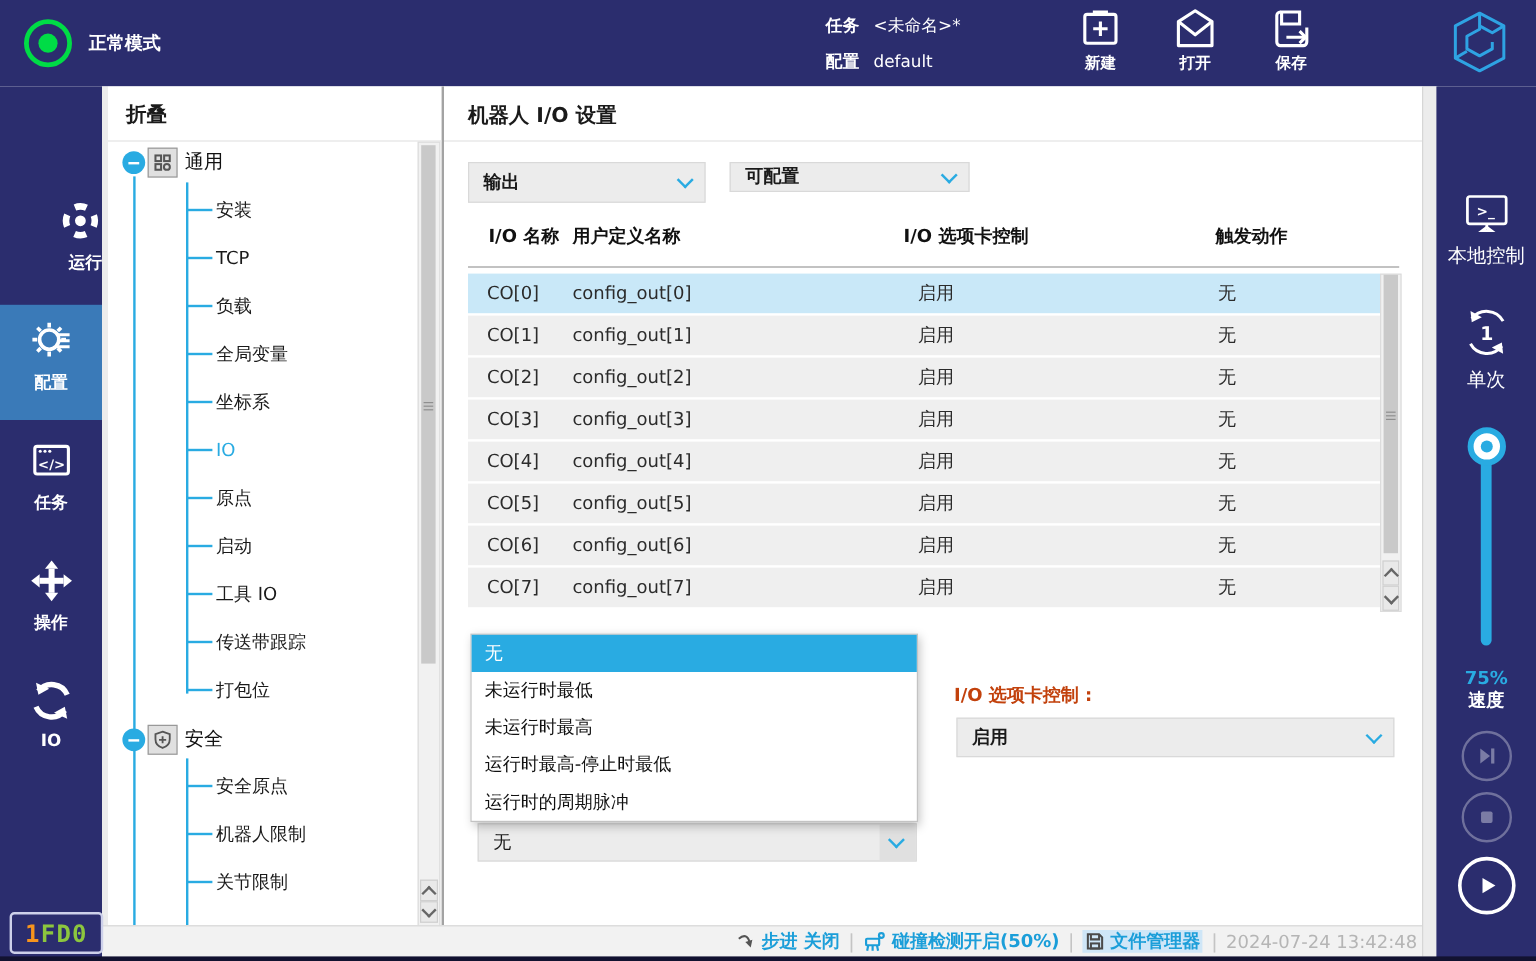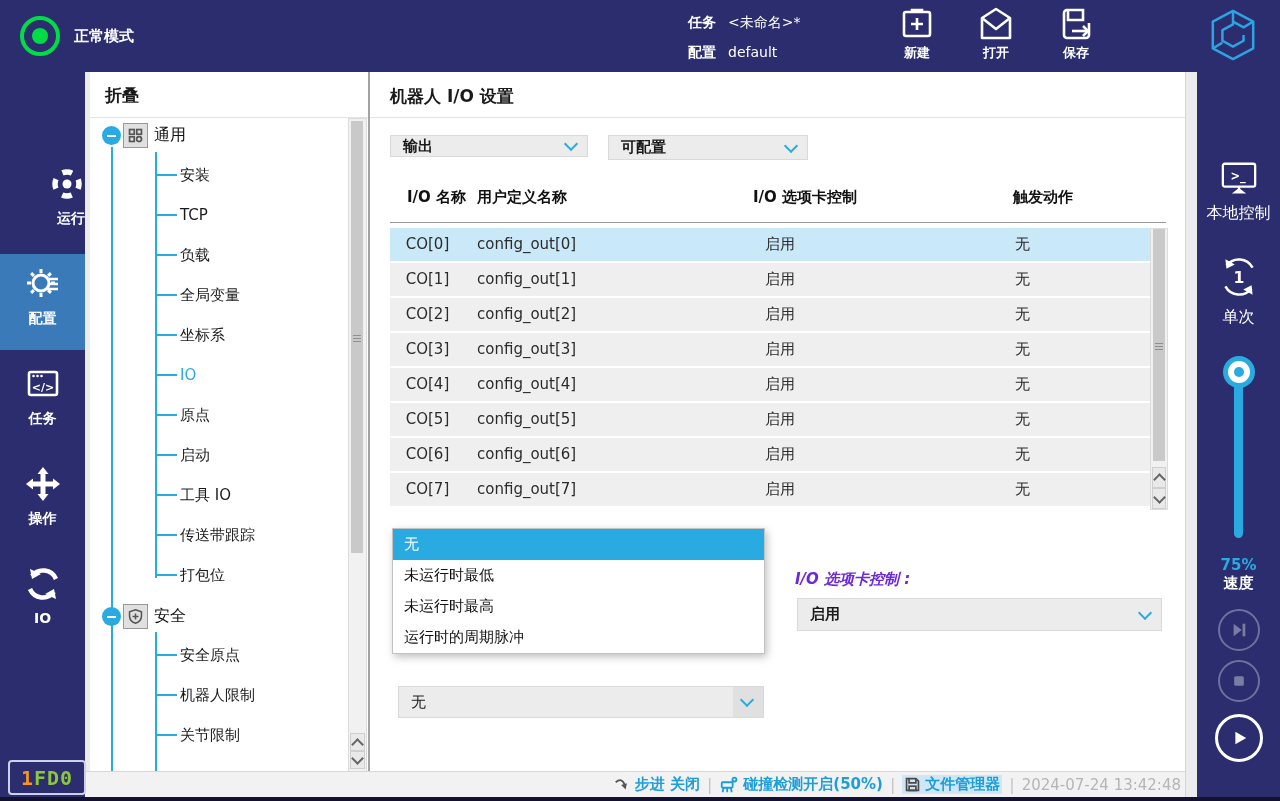--- a/index.html
+++ b/index.html
@@ -79,21 +79,21 @@
   .trow.selected{background:#c9e8f8;}
   .trow .c{position:absolute;top:0;height:33px;line-height:33px;font-size:15px;color:#2b2b2b;}
   .trow .c1{left:0;width:75px;text-align:center;}
   .trow .c2{left:87px;}
   .trow .c3{left:375px;}
   .trow .c4{left:625px;}
   .overlay{left:22px;top:456px;width:371px;background:#fff;border:1px solid #c3c3c3;
            box-shadow:2px 3px 8px rgba(0,0,0,.25);z-index:5;}
   .opt{height:31px;line-height:31px;padding-left:11px;font-size:15px;color:#111;cursor:pointer;}
   .opt.selected{background:#29abe2;color:#fff;}
-  .field-label{font-size:15px;font-weight:bold;color:#6d28d9;font-style:italic;}
+  .field-label{font-size:15px;font-weight:bold;color:#c2410c;}
   
   .statusbar{left:85px;top:771px;width:1100px;height:26px;background:#f2f2f2;border-top:1px solid #d8d8d8;
              display:flex;align-items:center;justify-content:flex-end;gap:7px;padding-right:4px;box-sizing:border-box;}
   .sb-item{display:flex;align-items:center;gap:4px;color:#1b9ed9;font-size:15px;font-weight:bold;}
   .sb-item.hl{background:#cfe6f7;padding:0 2px;}
   .sb-sep{color:#c4c4c4;font-weight:normal;}
   .sb-time{color:#b5b5b5;font-size:15px;}
   .badge{left:8px;top:760px;width:74px;height:31px;border:2px solid #cdd0ea;border-radius:4px;
          display:flex;align-items:center;justify-content:center;
          font-family:"DejaVu Sans Mono",monospace;font-size:20px;font-weight:bold;letter-spacing:1px;}
@@ -288,21 +288,21 @@
       <div class="sbtn" style="top:632px;width:13px;height:16px;">
           <span class="chev down"></span>
         </div>
     </div>
   </div>
 
   <div class="abs main">
     <div class="abs main-title">机器人 I/O 设置</div>
     <div class="abs hdiv" style="top:45px;width:815px;"></div>
 
-    <div class="abs select bold" style="left:20px;top:63px;width:198px;height:22px;">
+    <div class="abs select bold" style="left:20px;top:63px;width:198px;height:34px;">
       <span>输出</span>
         <span class="sel-chev"></span>
     </div>
     <div class="abs select bold" style="left:238px;top:63px;width:200px;height:25px;">
       <span>可配置</span>
         <span class="sel-chev"></span>
     </div>
 
     <div class="th" style="left:37px;">I/O 名称</div>
     <div class="th" style="left:107px;">用户定义名称</div>
@@ -374,20 +374,21 @@
         </div>
       <div class="sbtn" style="top:259px;width:12px;height:19px;">
           <span class="chev down"></span>
         </div>
     </div>
 
     <div class="abs overlay" id="ddoverlay">
         <div class="opt selected">无</div>
         <div class="opt">未运行时最低</div>
         <div class="opt">未运行时最高</div>
+        <div class="opt">运行时最高-停止时最低</div>
         <div class="opt">运行时的周期脉冲</div>
       </div>
 
     <div class="abs select" style="left:28px;top:614px;width:366px;height:32px;">
       <span>无</span>
       <span class="chevbox"></span>
       <span class="sel-chev"></span>
     </div>
 
     <div class="abs field-label" style="left:425px;top:498px;">I/O 选项卡控制 :</div>

